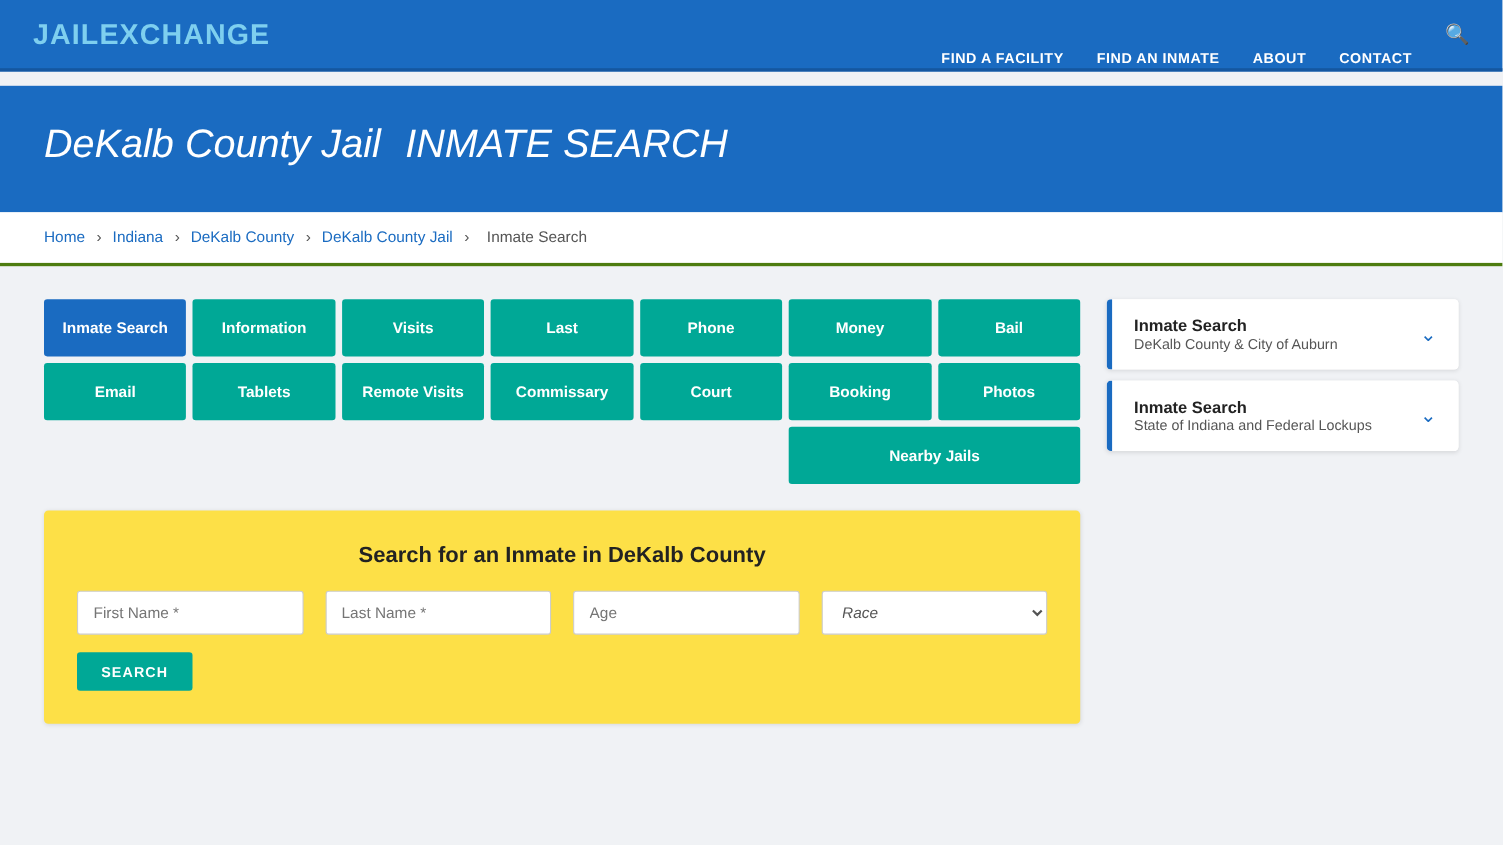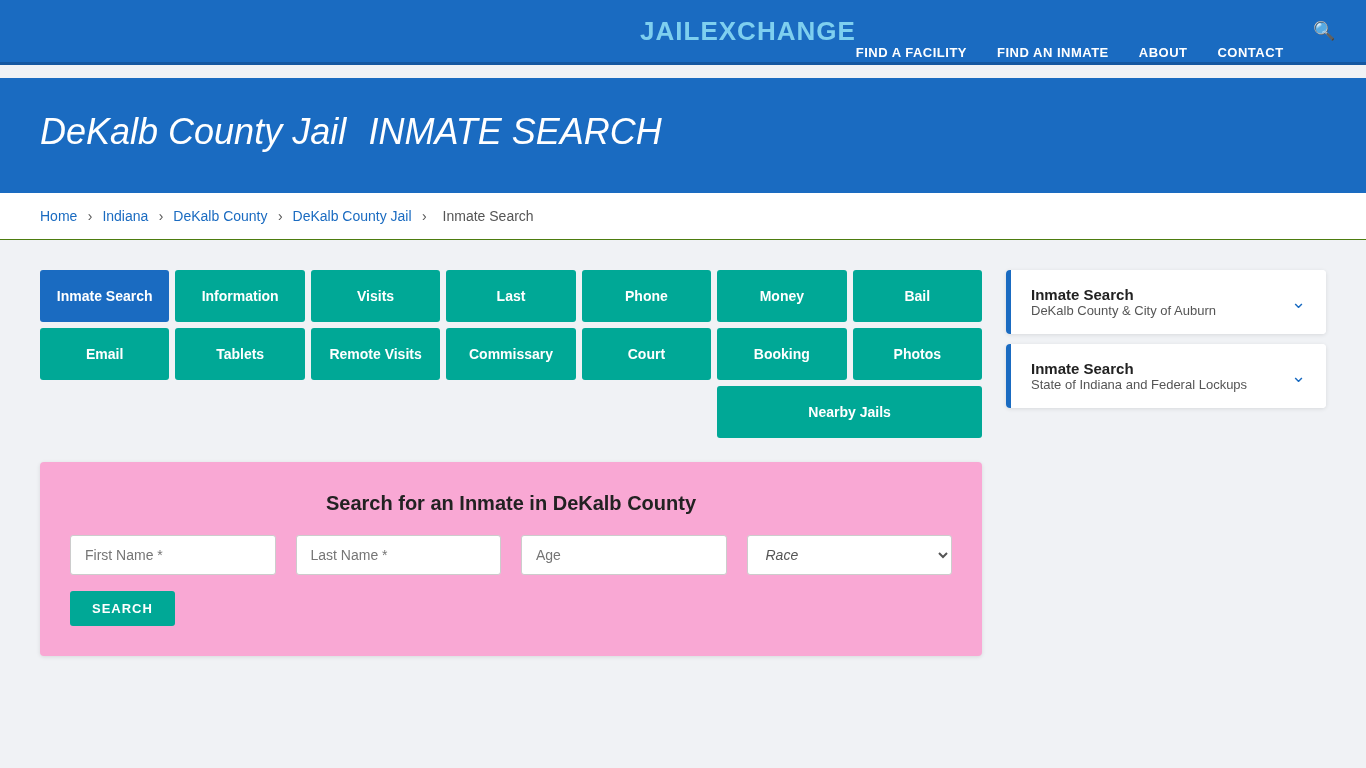--- a/index.html
+++ b/index.html
@@ -4,21 +4,21 @@
   <style>
     * { margin: 0; padding: 0; box-sizing: border-box; }
     body { font-family: Arial, sans-serif; background: #f0f2f5; color: #333; }
 
     
     .header {
       background: #1a6bc1;
       height: 65px;
       display: flex;
       align-items: center;
-      justify-content: flex-end;
+      justify-content: space-between;
       padding: 0 30px;
       border-bottom: 3px solid #1557a0;
     }
     .logo {
       font-size: 26px;
       font-weight: 900;
       color: white;
       letter-spacing: 1px;
     }
     .logo span { color: #7ecfef; }
@@ -58,21 +58,21 @@
     .hero h1 span {
       font-style: italic;
       font-weight: 400;
       font-size: 36px;
     }
 
     
     .breadcrumb-bar {
       background: white;
       padding: 14px 40px;
-      border-bottom: 1px solid #4d7c0f;
+      border-bottom: 3px solid #4d7c0f;
     }
     .breadcrumb-bar a {
       color: #1a6bc1;
       text-decoration: none;
       font-size: 14px;
     }
     .breadcrumb-bar span {
       color: #555;
       font-size: 14px;
       margin: 0 6px;
@@ -127,21 +127,21 @@
     }
     .tab-btn.active {
       background: #1a6bc1;
     }
     .tab-btn.col2 {
       grid-column: span 2;
     }
 
     
     .search-box {
-      background: #f9a8d4;
+      background: #fde047;
       border-radius: 4px;
       padding: 30px;
       box-shadow: 0 1px 4px rgba(0,0,0,0.1);
     }
     .search-box h2 {
       text-align: center;
       font-size: 20px;
       font-weight: 700;
       margin-bottom: 20px;
       color: #222;

